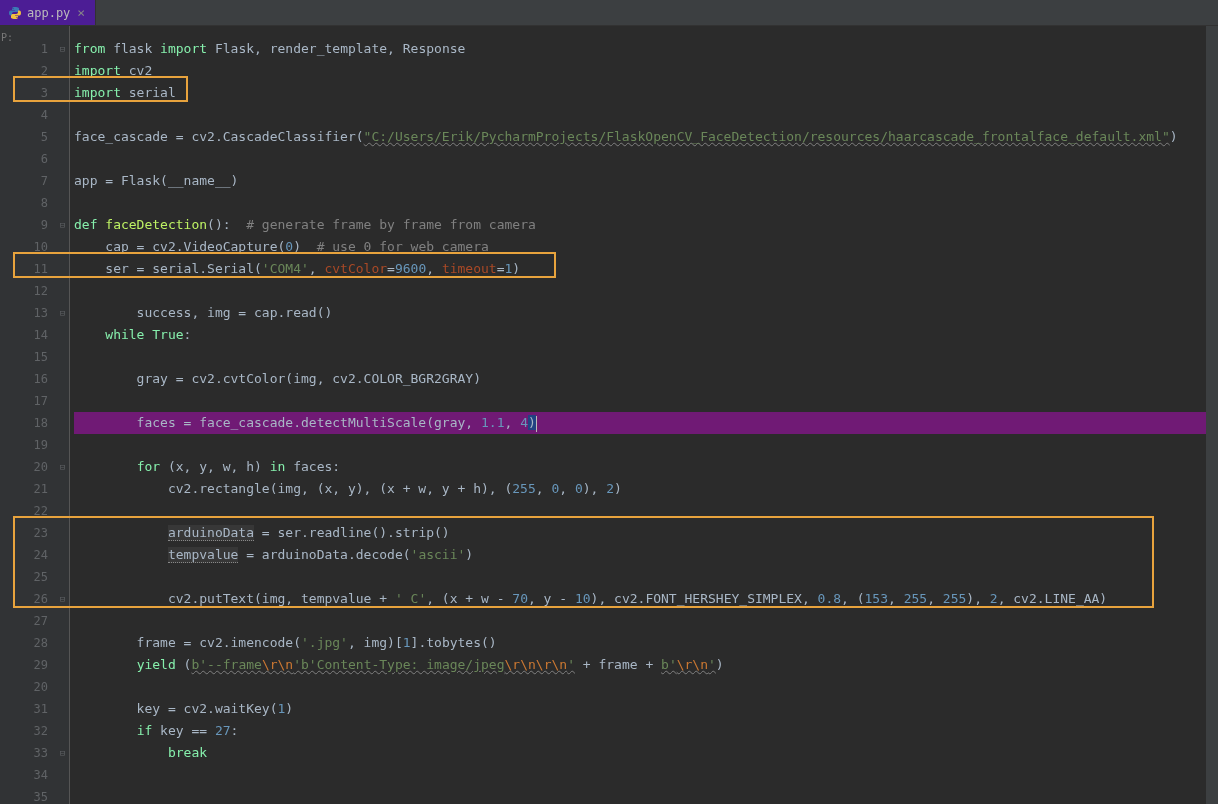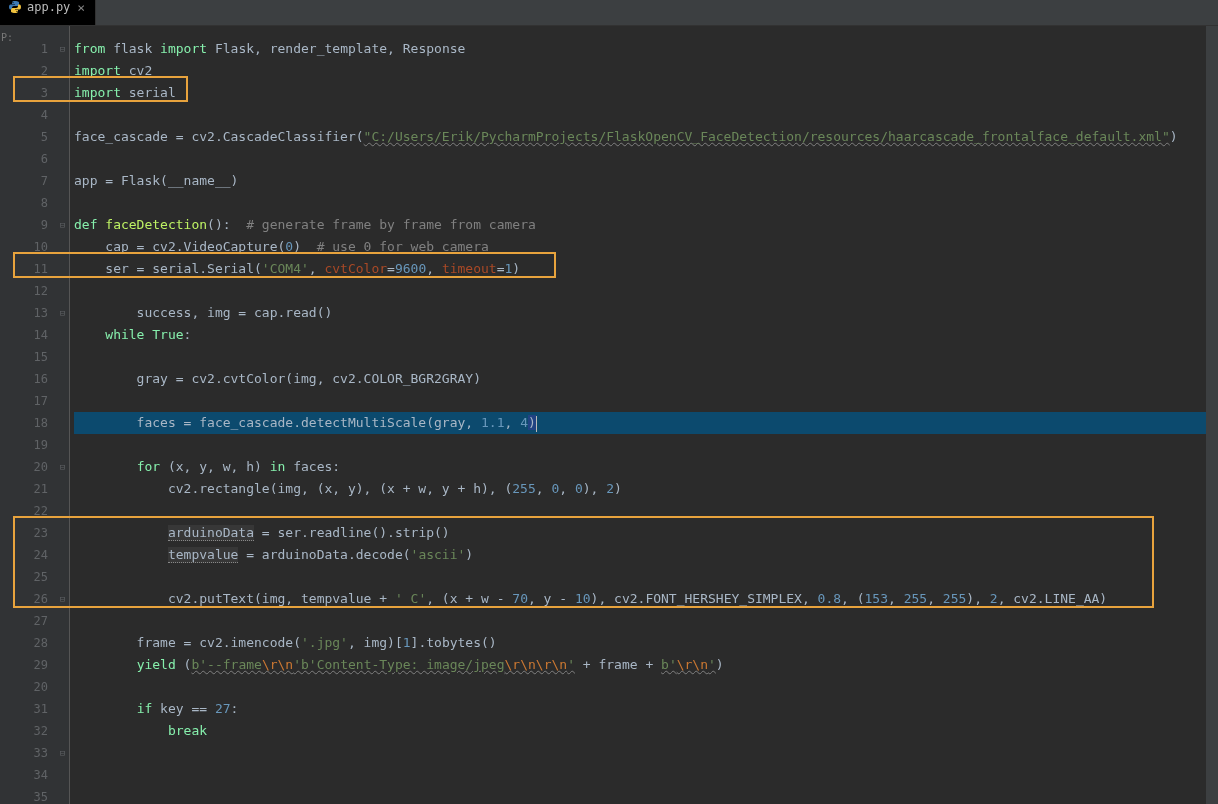--- a/index.html
+++ b/index.html
@@ -14,23 +14,24 @@
   }
   .tab-bar {
     height: 26px;
     background: #3c3f41;
     border-bottom: 1px solid #323232;
     display: flex;
     align-items: center;
   }
   .tab {
     display: flex;
+    align-items: center;
     padding: 0 8px;
     height: 100%;
-    background: #000000;
+    background: #4c1d95;
     border-right: 1px solid #323232;
     gap: 5px;
   }
   .tab-icon {
     width: 14px;
     height: 14px;
     display: flex;
     align-items: center;
     justify-content: center;
   }
@@ -94,21 +95,21 @@
     position: relative;
     overflow: hidden;
   }
   .code-line {
     height: 22px;
     line-height: 22px;
     white-space: pre;
     position: relative;
   }
   .code-line.current {
-    background: #0c4a6e;
+    background: #701a75;
   }
   .kw { color: #86efac; }
   .fn { color: #bef264; }
   .str { color: #6a8759; }
   .num { color: #6897bb; }
   .cmt { color: #808080; }
   .param { color: #aa4926; }
   .esc { color: #cc7832; }
   .underline { text-decoration: underline wavy #808080; text-decoration-thickness: 1px; }
   .typo { background: rgba(128,128,128,0.15); border-bottom: 1px dotted #888; }
@@ -252,20 +253,21 @@
       <div class="code-line">            cv2.rectangle(img, (x, y), (x + w, y + h), (<span class="num">255</span>, <span class="num">0</span>, <span class="num">0</span>), <span class="num">2</span>)</div>
       <div class="code-line"></div>
       <div class="code-line">            <span class="typo">arduinoData</span> = ser.readline().strip()</div>
       <div class="code-line">            <span class="typo">tempvalue</span> = arduinoData.decode(<span class="str">'ascii'</span>)</div>
       <div class="code-line"></div>
       <div class="code-line">            cv2.putText(img, tempvalue + <span class="str">' C'</span>, (x + w - <span class="num">70</span>, y - <span class="num">10</span>), cv2.FONT_HERSHEY_SIMPLEX, <span class="num">0.8</span>, (<span class="num">153</span>, <span class="num">255</span>, <span class="num">255</span>), <span class="num">2</span>, cv2.LINE_AA)</div>
       <div class="code-line"></div>
       <div class="code-line">        frame = cv2.imencode(<span class="str">'.jpg'</span>, img)[<span class="num">1</span>].tobytes()</div>
       <div class="code-line">        <span class="kw">yield </span>(<span class="str underline">b'--frame<span class="esc">\r\n</span>'b'Content-Type: image/jpeg<span class="esc">\r\n\r\n</span>'</span> + frame + <span class="str underline">b'<span class="esc">\r\n</span>'</span>)</div>
       <div class="code-line"></div>
+      <div class="code-line">        key = cv2.waitKey(<span class="num">1</span>)</div>
       <div class="code-line">        <span class="kw">if </span>key == <span class="num">27</span>:</div>
       <div class="code-line">            <span class="kw">break</span></div>
       <div class="code-line"></div>
       <div class="code-line"></div>
     </div>
 </div>
 
 <div class="scrollbar-v"></div>
 
 <div id="hl-container"></div>

